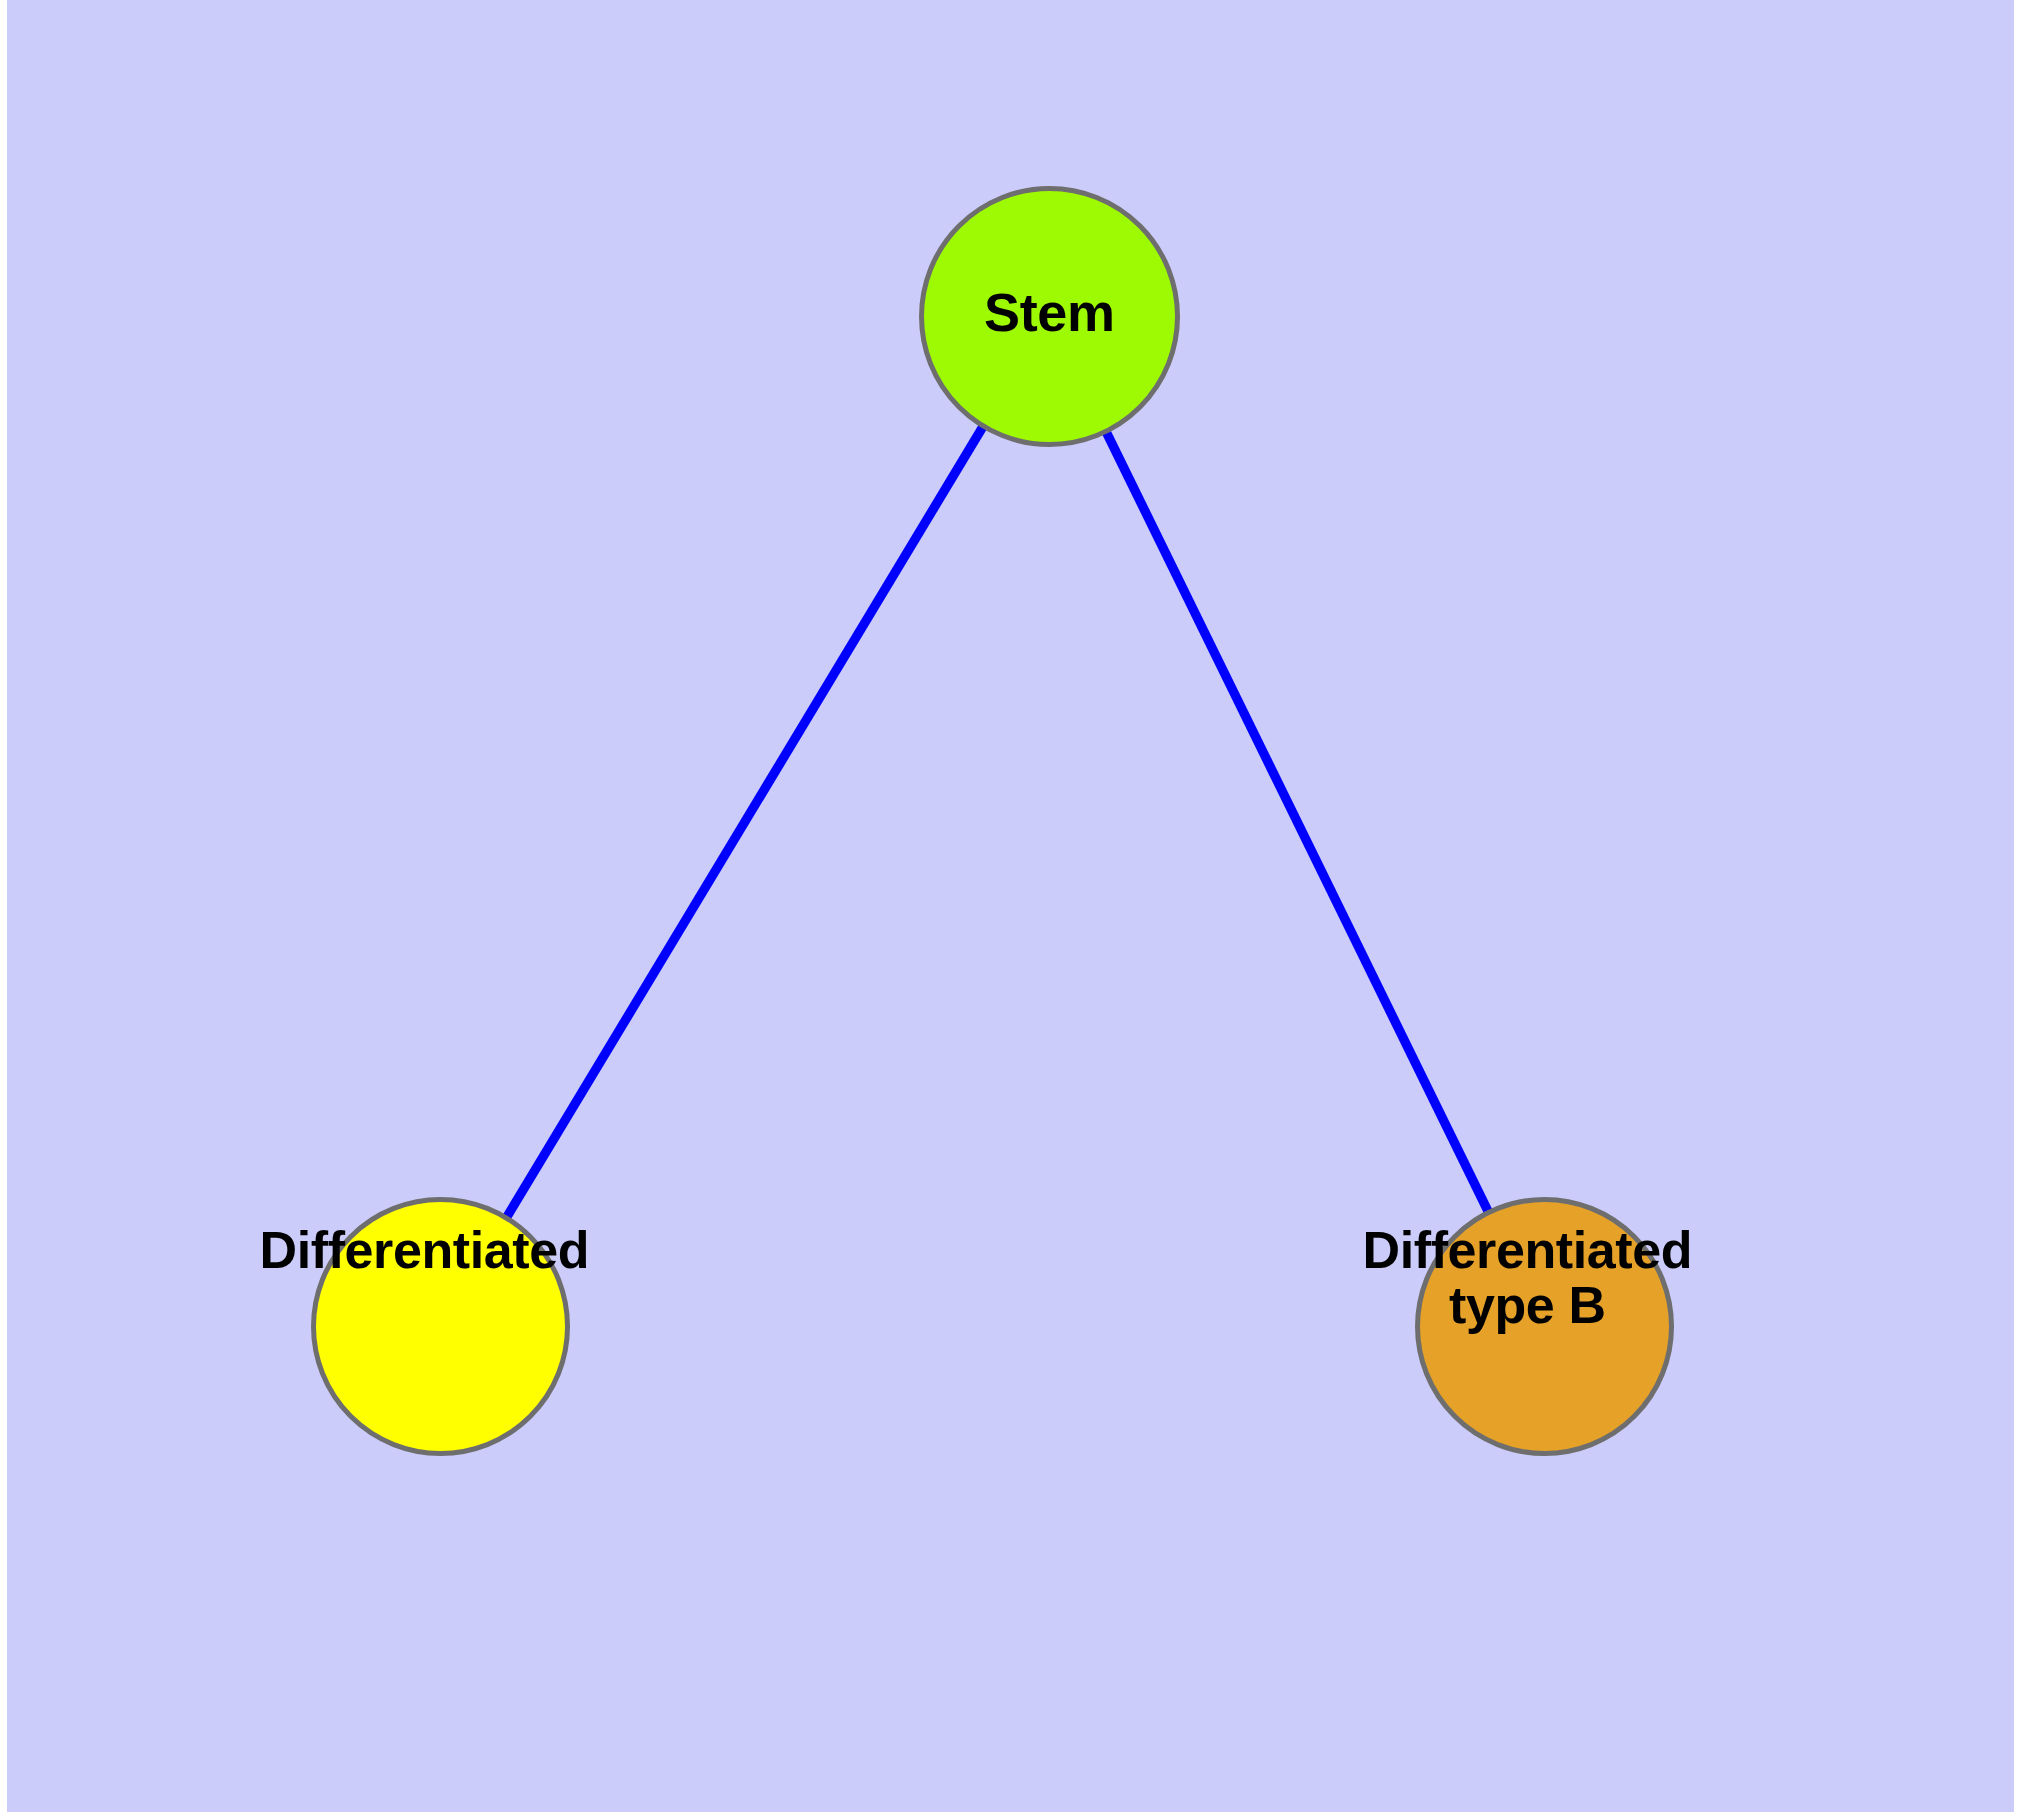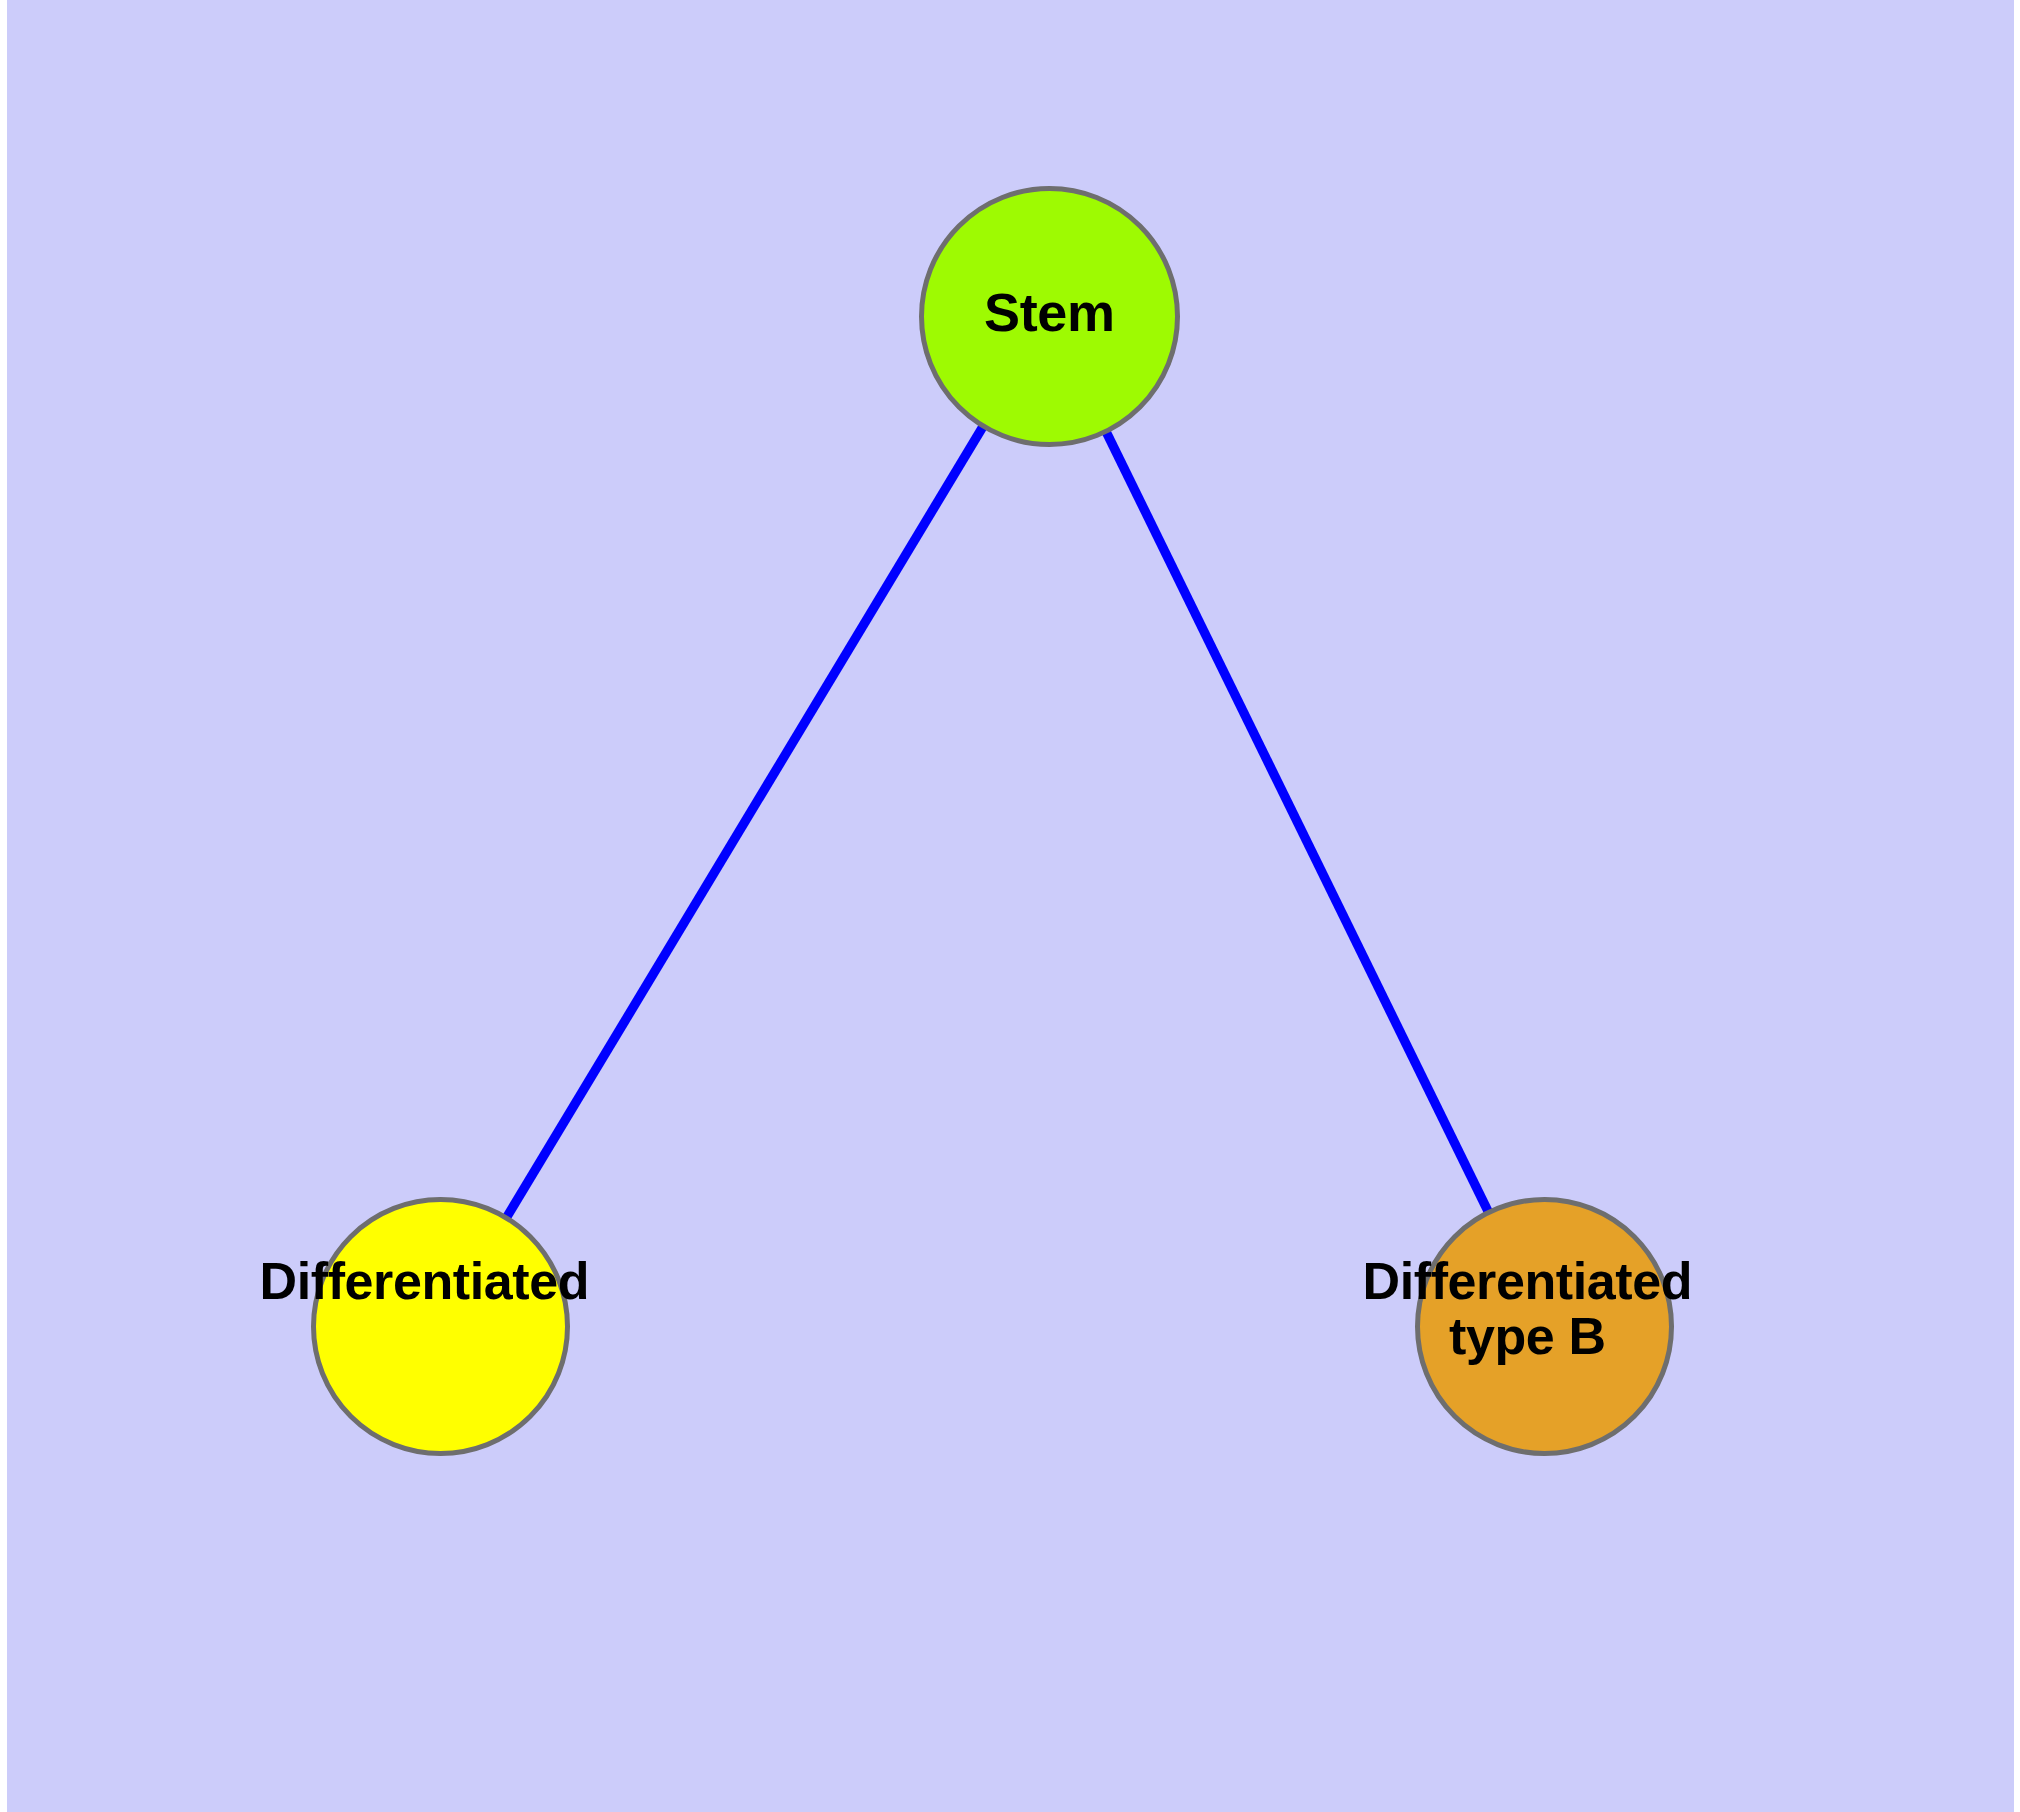--- a/index.html
+++ b/index.html
@@ -57,21 +57,20 @@
     white-space: nowrap;
     line-height: 1.06;
     letter-spacing: -0.4px;
     pointer-events: none;
   }
   .node-label-inner {
     font-size: 54px;
   }
   .node-label-overflow {
     font-size: 52px;
-    margin-top: 31px;
   }
 </style>
 </head>
 <body>
 
 <div id="graph-canvas">
   <div id="graph-plot-area">
 
     <svg id="edge-layer" viewBox="0 0 2368 2138" width="2007" height="1812">
       <line id="edge-stem-a-line" x1="1230" y1="373" x2="512" y2="1565" stroke="#0000ff" stroke-width="11"></line>

